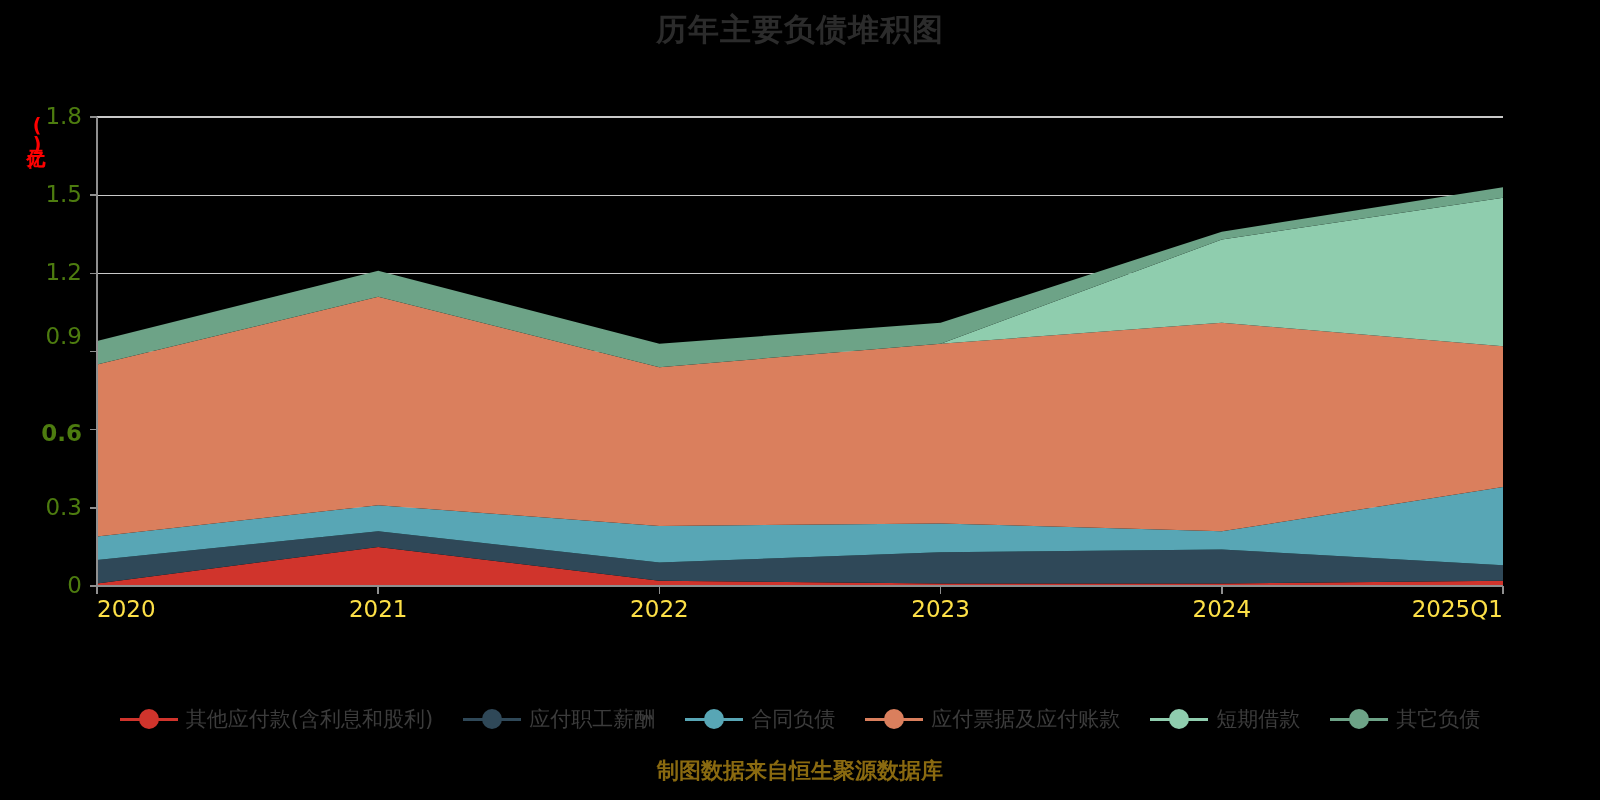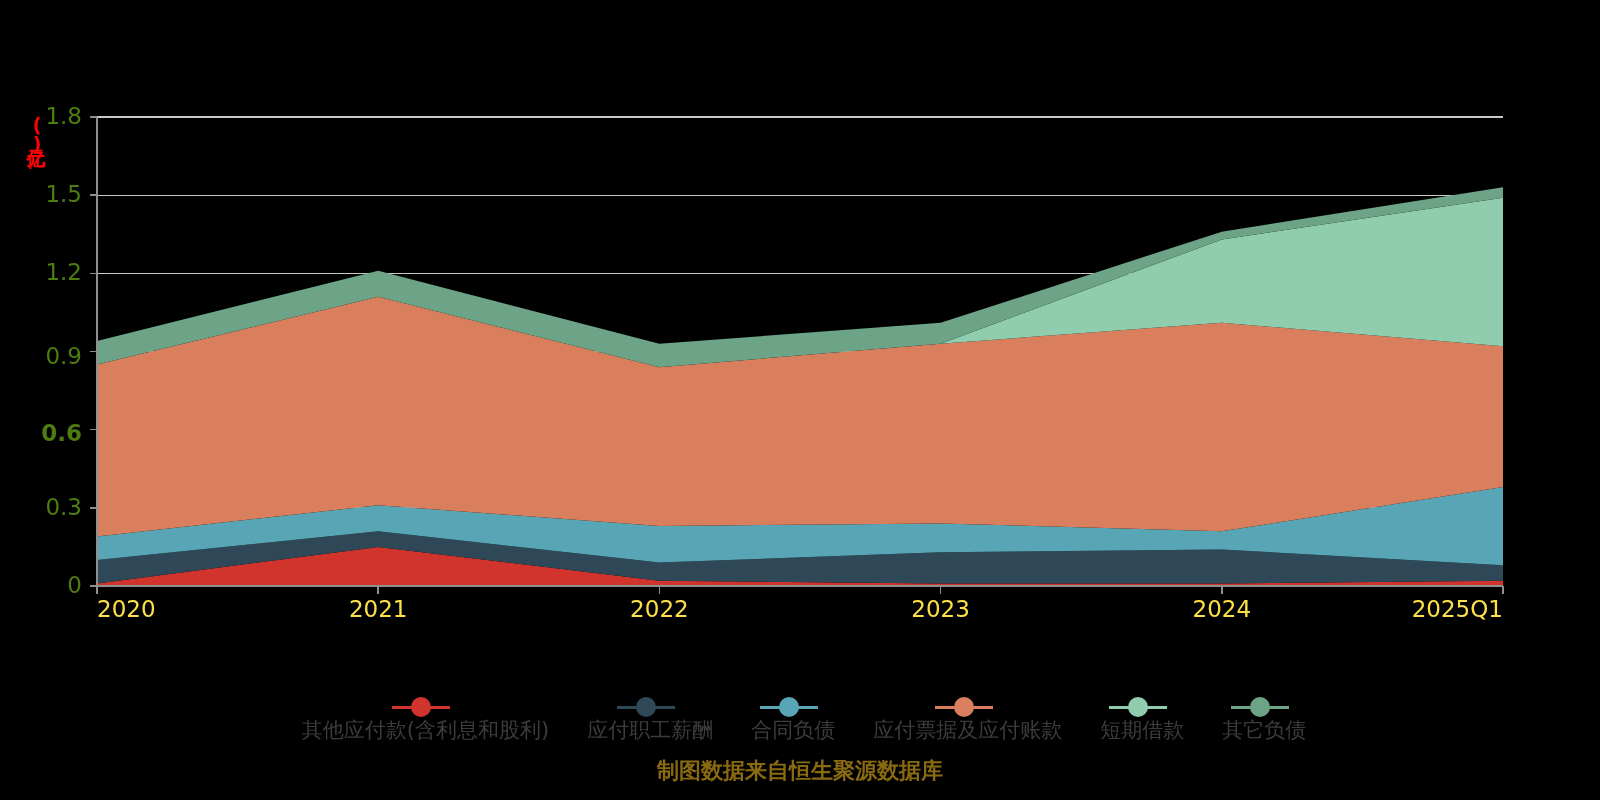--- a/index.html
+++ b/index.html
@@ -114,21 +114,21 @@
     width: 1600px;
     height: 42px;
     display: flex;
     flex-direction: row;
     align-items: center;
     justify-content: center;
     gap: 30px;
   }
   .legend-item {
     display: flex;
-    flex-direction: column;
+    flex-direction: row;
     align-items: center;
     gap: 0px;
     white-space: nowrap;
   }
   .legend-marker {
     position: relative;
     width: 58px;
     height: 22px;
     display: inline-block;
     flex: 0 0 auto;
@@ -167,20 +167,21 @@
     font-weight: bold;
     line-height: 22px;
     white-space: nowrap;
   }
 </style>
 </head>
 <body>
 
 <div class="chart-root">
 
+  <div class="chart-title">历年主要负债堆积图</div>
 
   <div class="plot-wrap">
     <svg class="plot-svg" id="plot-svg" width="1600" height="660">
         <line x1="97" x2="1503" y1="586" y2="586" stroke="#8f8f8f" stroke-width="1.6" shape-rendering="crispEdges"></line>
         <line x1="97" x2="1503" y1="507.83333333333337" y2="507.83333333333337" stroke="#c9c9c9" stroke-width="1.2" shape-rendering="crispEdges"></line>
         <line x1="97" x2="1503" y1="429.6666666666667" y2="429.6666666666667" stroke="#c9c9c9" stroke-width="1.2" shape-rendering="crispEdges"></line>
         <line x1="97" x2="1503" y1="351.5" y2="351.5" stroke="#c9c9c9" stroke-width="1.2" shape-rendering="crispEdges"></line>
         <line x1="97" x2="1503" y1="273.33333333333337" y2="273.33333333333337" stroke="#c9c9c9" stroke-width="1.2" shape-rendering="crispEdges"></line>
         <line x1="97" x2="1503" y1="195.16666666666669" y2="195.16666666666669" stroke="#c9c9c9" stroke-width="1.2" shape-rendering="crispEdges"></line>
         <line x1="97" x2="1503" y1="117" y2="117" stroke="#c9c9c9" stroke-width="1.2" shape-rendering="crispEdges"></line>
@@ -207,21 +208,21 @@
         <line x1="1503" x2="1503" y1="586" y2="594" stroke="#8f8f8f" stroke-width="1.6" shape-rendering="crispEdges"></line>
       </svg>
   </div>
 
   <div class="y-unit">(亿元)</div>
 
   <div class="ytick-holder" id="ytick-holder">
       <div class="ytick-label" style="top: 574px;">0</div>
       <div class="ytick-label" style="top: 495.833px;">0.3</div>
       <div class="ytick-label" style="top: 422px; font-weight: bold;">0.6</div>
-      <div class="ytick-label" style="top: 345px;">0.9</div>
+      <div class="ytick-label" style="top: 325px;">0.9</div>
       <div class="ytick-label" style="top: 261.333px;">1.2</div>
       <div class="ytick-label" style="top: 183.167px;">1.5</div>
       <div class="ytick-label" style="top: 105px;">1.8</div>
     </div>
 
   <div id="xtick-holder">
       <div class="xtick-label first" style="left: 97px;">2020</div>
       <div class="xtick-label" style="left: 378.2px;">2021</div>
       <div class="xtick-label" style="left: 659.4px;">2022</div>
       <div class="xtick-label" style="left: 940.6px;">2023</div>

